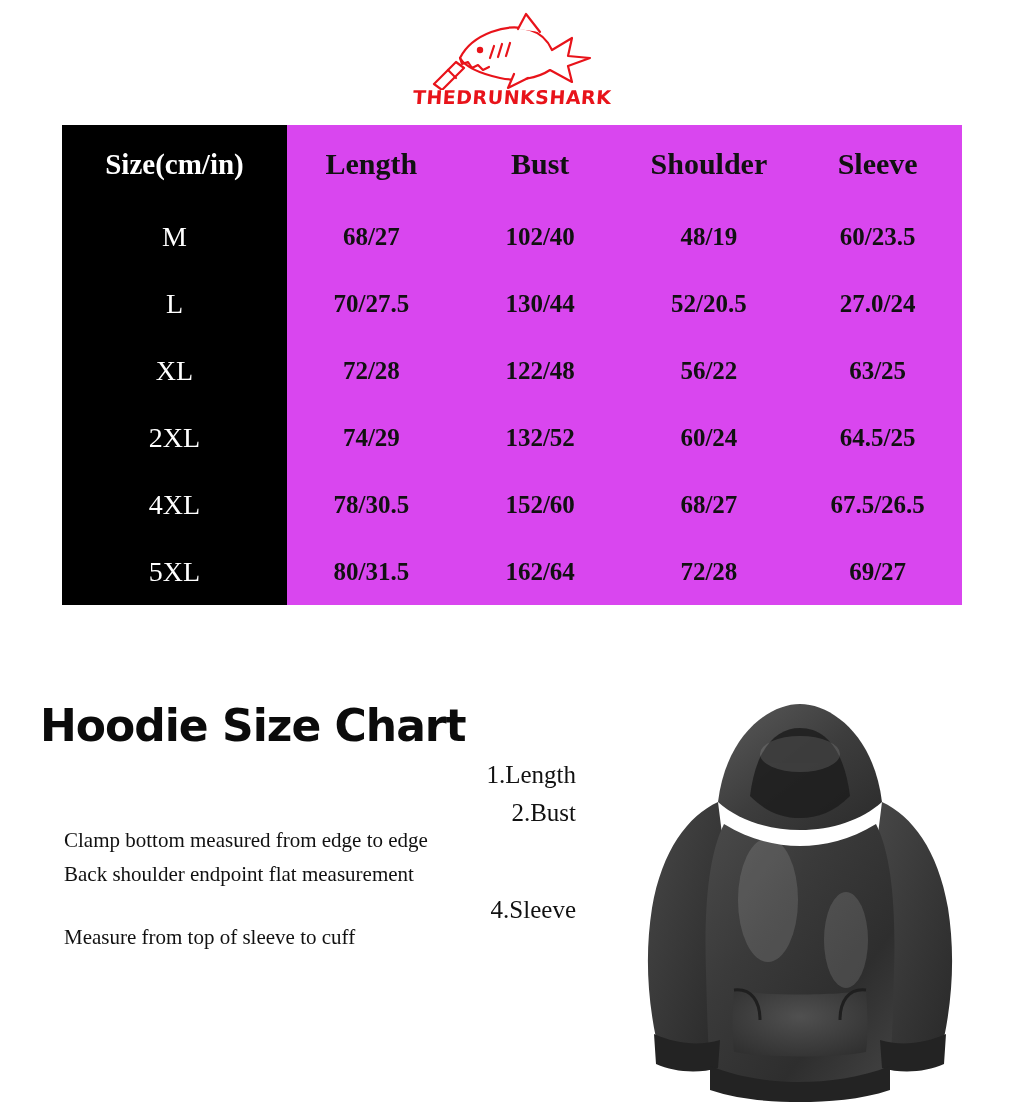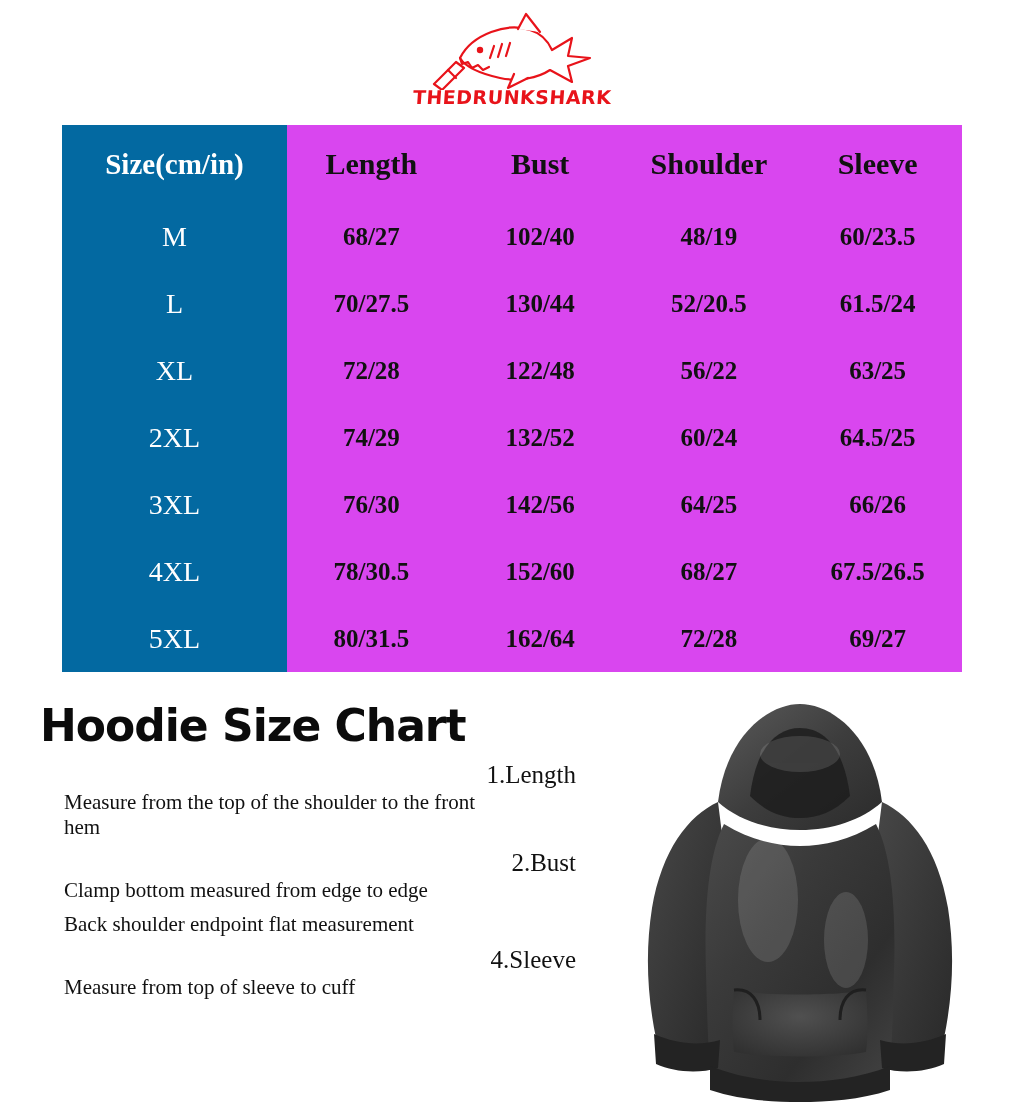--- a/index.html
+++ b/index.html
@@ -52,21 +52,21 @@
   }
   .size-table td, .size-table th {
     padding: 0;
     margin: 0;
   }
   .size-table tr { height: 67px; }
   .size-table tr.head-row { height: 78px; }
 
   .col-size {
     width: 225px;
-    background: #0369a1;
+    background: #000000;
     color: #ffffff;
     text-align: center;
     font-size: 28px;
     font-weight: normal;
   }
   .col-size.head {
     font-size: 29px;
     font-weight: bold;
   }
   .cell {
@@ -173,44 +173,37 @@
       <td class="cell">68/27</td>
       <td class="cell">102/40</td>
       <td class="cell">48/19</td>
       <td class="cell">60/23.5</td>
     </tr>
     <tr>
       <td class="col-size">L</td>
       <td class="cell">70/27.5</td>
       <td class="cell">130/44</td>
       <td class="cell">52/20.5</td>
-      <td class="cell">61.5/24</td>
+      <td class="cell">27.0/24</td>
     </tr>
     <tr>
       <td class="col-size">XL</td>
       <td class="cell">72/28</td>
       <td class="cell">122/48</td>
       <td class="cell">56/22</td>
       <td class="cell">63/25</td>
     </tr>
     <tr>
       <td class="col-size">2XL</td>
       <td class="cell">74/29</td>
       <td class="cell">132/52</td>
       <td class="cell">60/24</td>
       <td class="cell">64.5/25</td>
     </tr>
     <tr>
-      <td class="col-size">3XL</td>
-      <td class="cell">76/30</td>
-      <td class="cell">142/56</td>
-      <td class="cell">64/25</td>
-      <td class="cell">66/26</td>
-    </tr>
-    <tr>
       <td class="col-size">4XL</td>
       <td class="cell">78/30.5</td>
       <td class="cell">152/60</td>
       <td class="cell">68/27</td>
       <td class="cell">67.5/26.5</td>
     </tr>
     <tr>
       <td class="col-size">5XL</td>
       <td class="cell">80/31.5</td>
       <td class="cell">162/64</td>
@@ -220,21 +213,20 @@
   </tbody>
 </table>
 
 <div class="lower">
 
   <div class="info-col">
     <div class="chart-title">Hoodie Size Chart</div>
 
     <div class="info-item">
       <div class="info-head">1.Length</div>
-      <div class="info-desc">Measure from the top of the shoulder to the front hem</div>
     </div>
 
     <div class="info-item">
       <div class="info-head">2.Bust</div>
       <div class="info-desc">Clamp bottom measured from edge to edge</div>
     </div>
 
     <div class="info-item">
       <div class="info-desc">Back shoulder endpoint flat measurement</div>
     </div>

